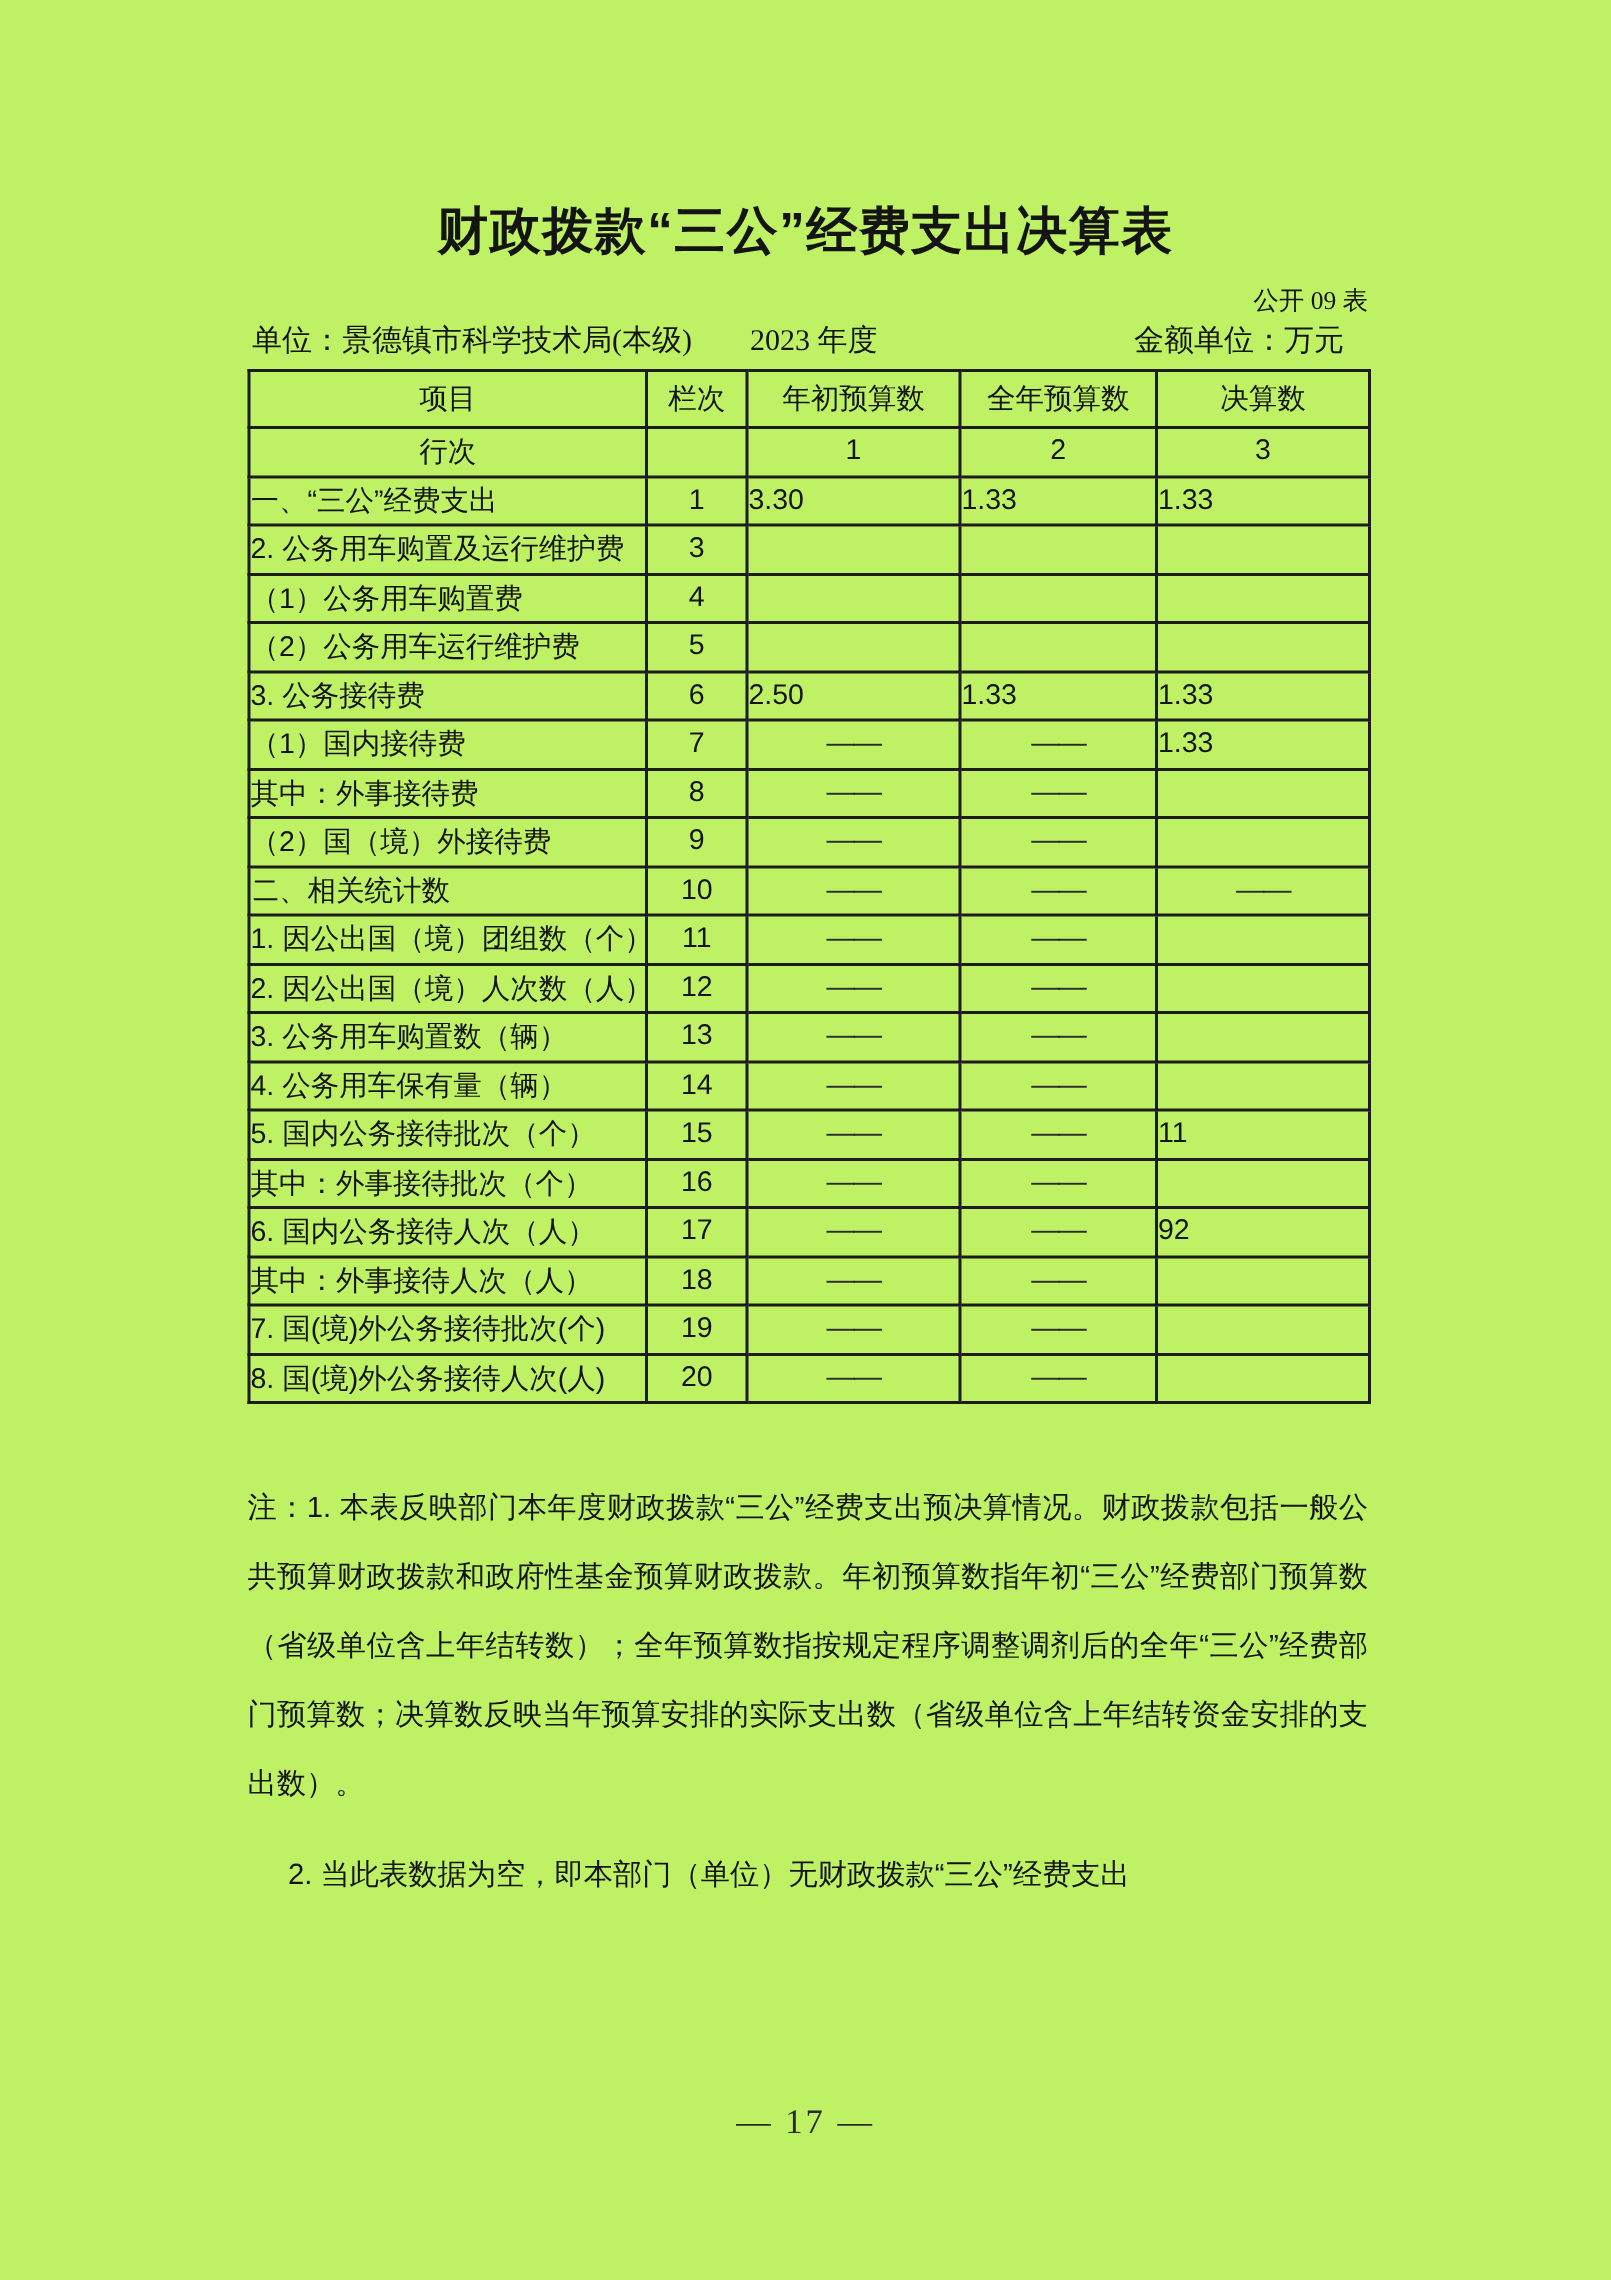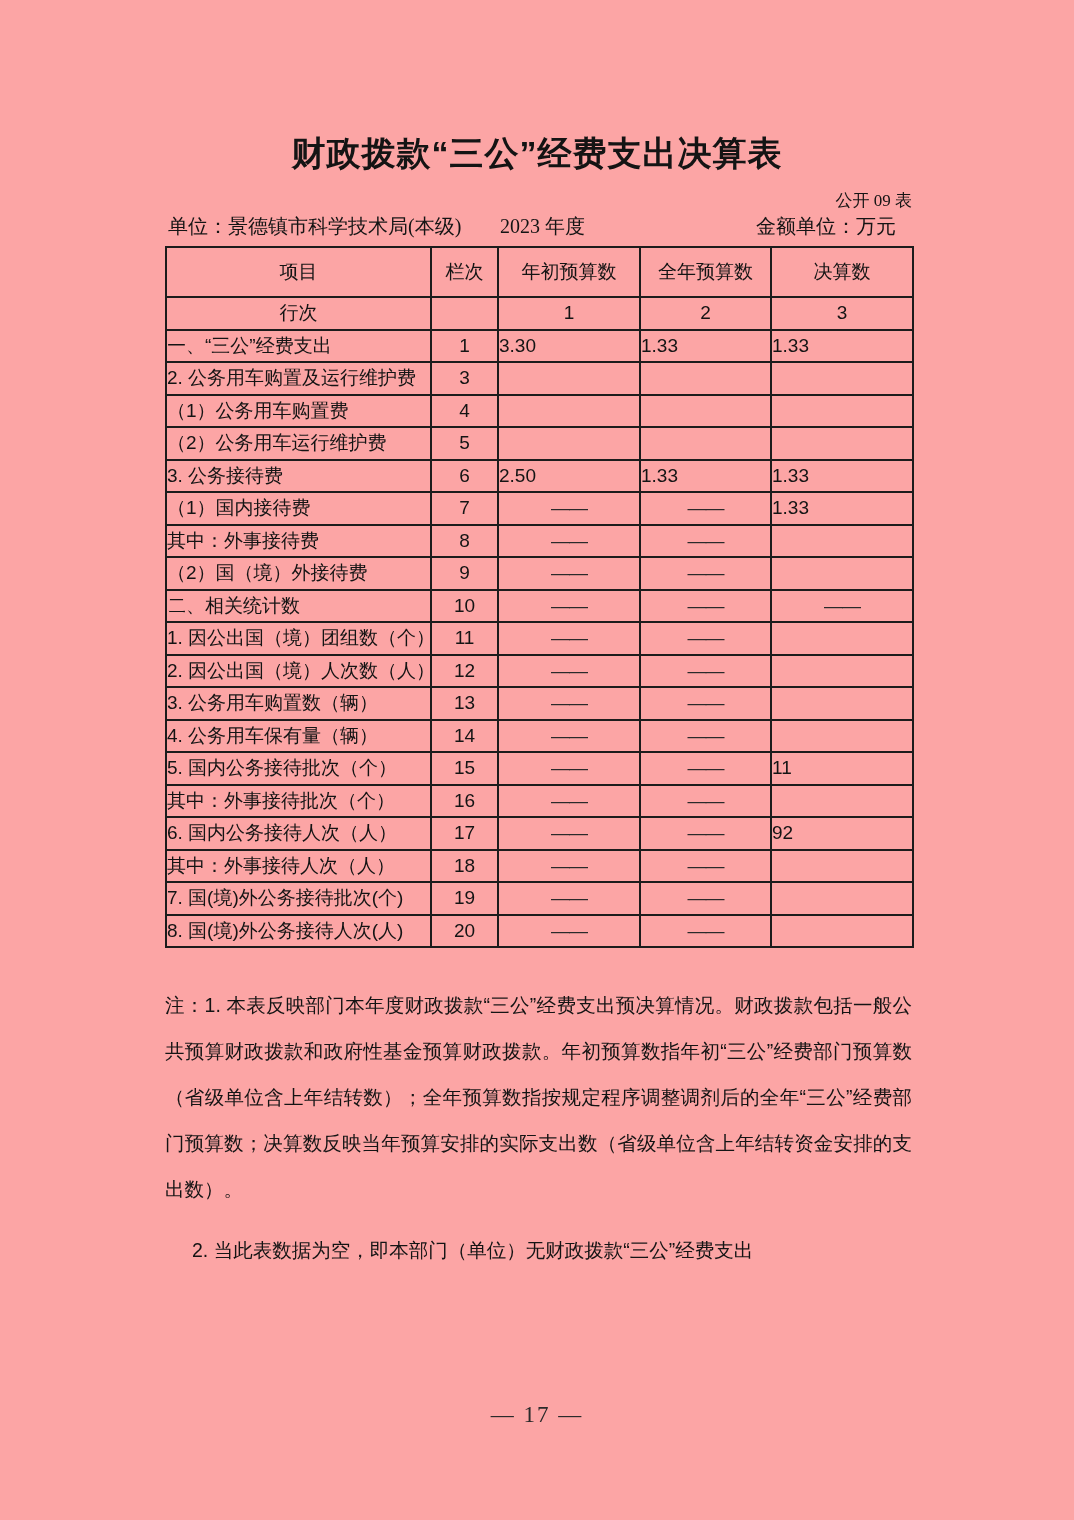--- a/index.html
+++ b/index.html
@@ -1,21 +1,21 @@
 <!DOCTYPE html>
 <html lang="zh"><head>
 <meta charset="utf-8">
 <style>
   * { margin: 0; padding: 0; box-sizing: border-box; }
   html, body { background: #ffffff; }
   .page {
     position: relative;
     width: 1074px;
     height: 1520px;
-    background: #fca5a5;
+    background: #bef264;
     font-family: "Liberation Sans", "DejaVu Sans", sans-serif;
     color: #141414;
     overflow: hidden;
   }
   .title {
     position: absolute;
     top: 131px;
     left: 0;
     width: 100%;
     text-align: center;
@@ -53,21 +53,21 @@
     font-size: 19px;
     color: #141414;
   }
   table.main th, table.main td {
     border: 2px solid #1c1c1c;
     padding: 0;
     font-weight: normal;
     overflow: hidden;
     white-space: nowrap;
   }
-  tr.hdr  { height: 50px; }
+  tr.hdr  { height: 38px; }
   tr.sub  { height: 32.5px; }
   tbody tr { height: 32.5px; }
   .center { text-align: center; }
   td.item { text-align: left; }
   td.ind0 { padding-left: 6px; border-radius: 16px; }
   td.ind1 { padding-left: 16px; }
   td.ind2 { padding-left: 44px; margin-left: 36px; }
   td.ind3 { padding-left: 88px; }
   td.num  { text-align: left; padding-right: 9px; }
   td.dash { text-align: center; padding-right: 0; color: #2a2a2a; letter-spacing: -1px; }

